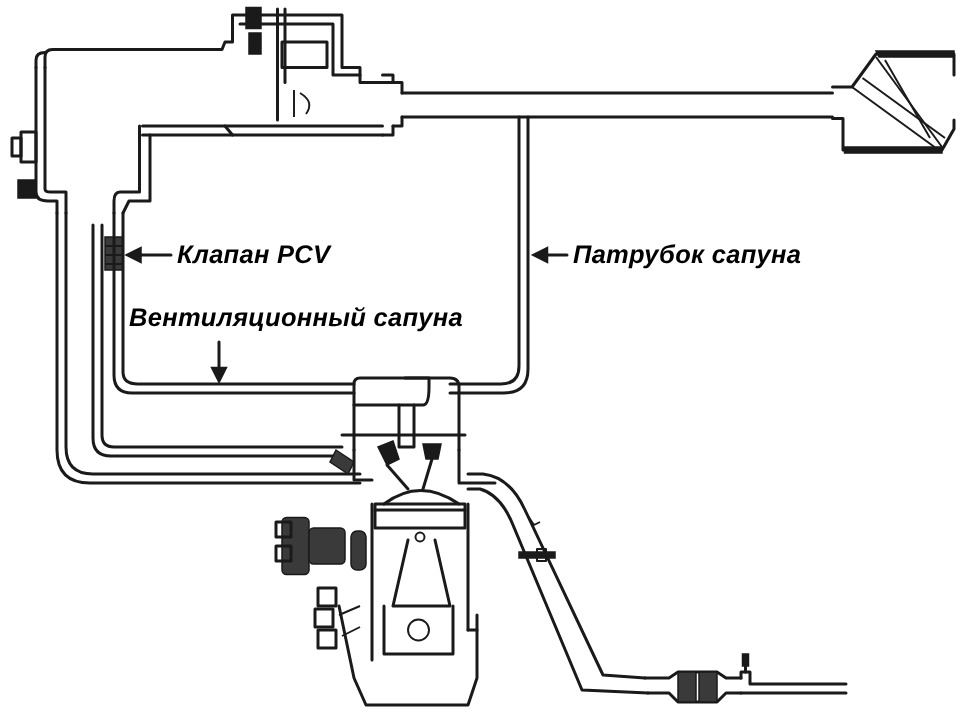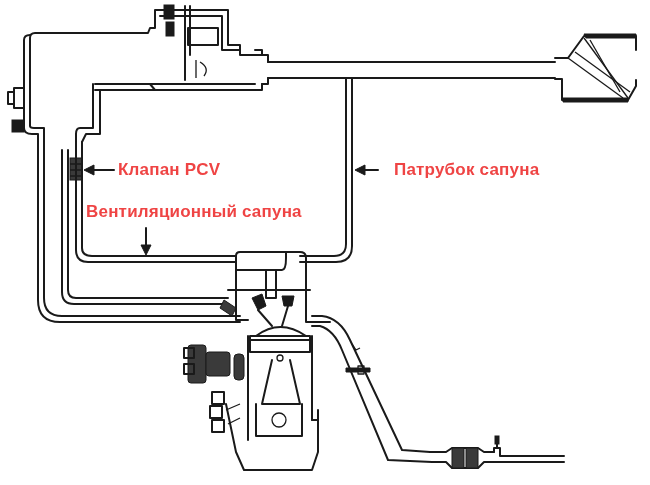--- a/index.html
+++ b/index.html
@@ -7,23 +7,24 @@
   #diagram { position: absolute; left: 0; top: 0; width: 650px; height: 485px; }
   .ln { fill: none; stroke: #1a1a1a; stroke-width: 2; stroke-linejoin: round; stroke-linecap: round; }
   .thin { fill: none; stroke: #1a1a1a; stroke-width: 1.3; stroke-linejoin: round; }
   .solid { fill: #1a1a1a; stroke: #1a1a1a; stroke-width: 1; }
   .hatch { fill: #3a3a3a; stroke: #1a1a1a; stroke-width: 1; }
   .label {
     position: absolute;
     font-family: "Liberation Sans", sans-serif;
     font-weight: bold;
     font-size: 17px;
-    color: #ef4444;
+    color: #000000;
     white-space: nowrap;
     letter-spacing: 0.2px;
+    font-style: italic;
   }
 </style>
 </head>
 <body>
 
 <svg id="diagram" viewBox="0 0 650 485" xmlns="http://www.w3.org/2000/svg">
 
   <g>
     <path class="ln" d="M555,58 L568,58 L584,36 L636,36 L636,50"></path>
     <path class="ln" d="M555,79 L562,79 L562,100 L628,100 L636,86 L636,80"></path>
@@ -164,14 +165,14 @@
     <path class="ln" d="M114,170 L88,170"></path>
     <path class="solid" d="M84,170 L94,165 L94,175 Z"></path>
     <path class="ln" d="M378,170 L360,170"></path>
     <path class="solid" d="M355,170 L365,165 L365,175 Z"></path>
     <path class="ln" d="M146,228 L146,250"></path>
     <path class="solid" d="M146,255 L141,245 L151,245 Z"></path>
   </g>
 </svg>
 
 <div class="label" style="left:118px; top:160px;">Клапан PCV</div>
-<div class="label" style="left:394px; top:160px;">Патрубок сапуна</div>
+<div class="label" style="left:382px; top:160px;">Патрубок сапуна</div>
 <div class="label" style="left:86px; top:202px;">Вентиляционный сапуна</div>
 
 </body></html>

